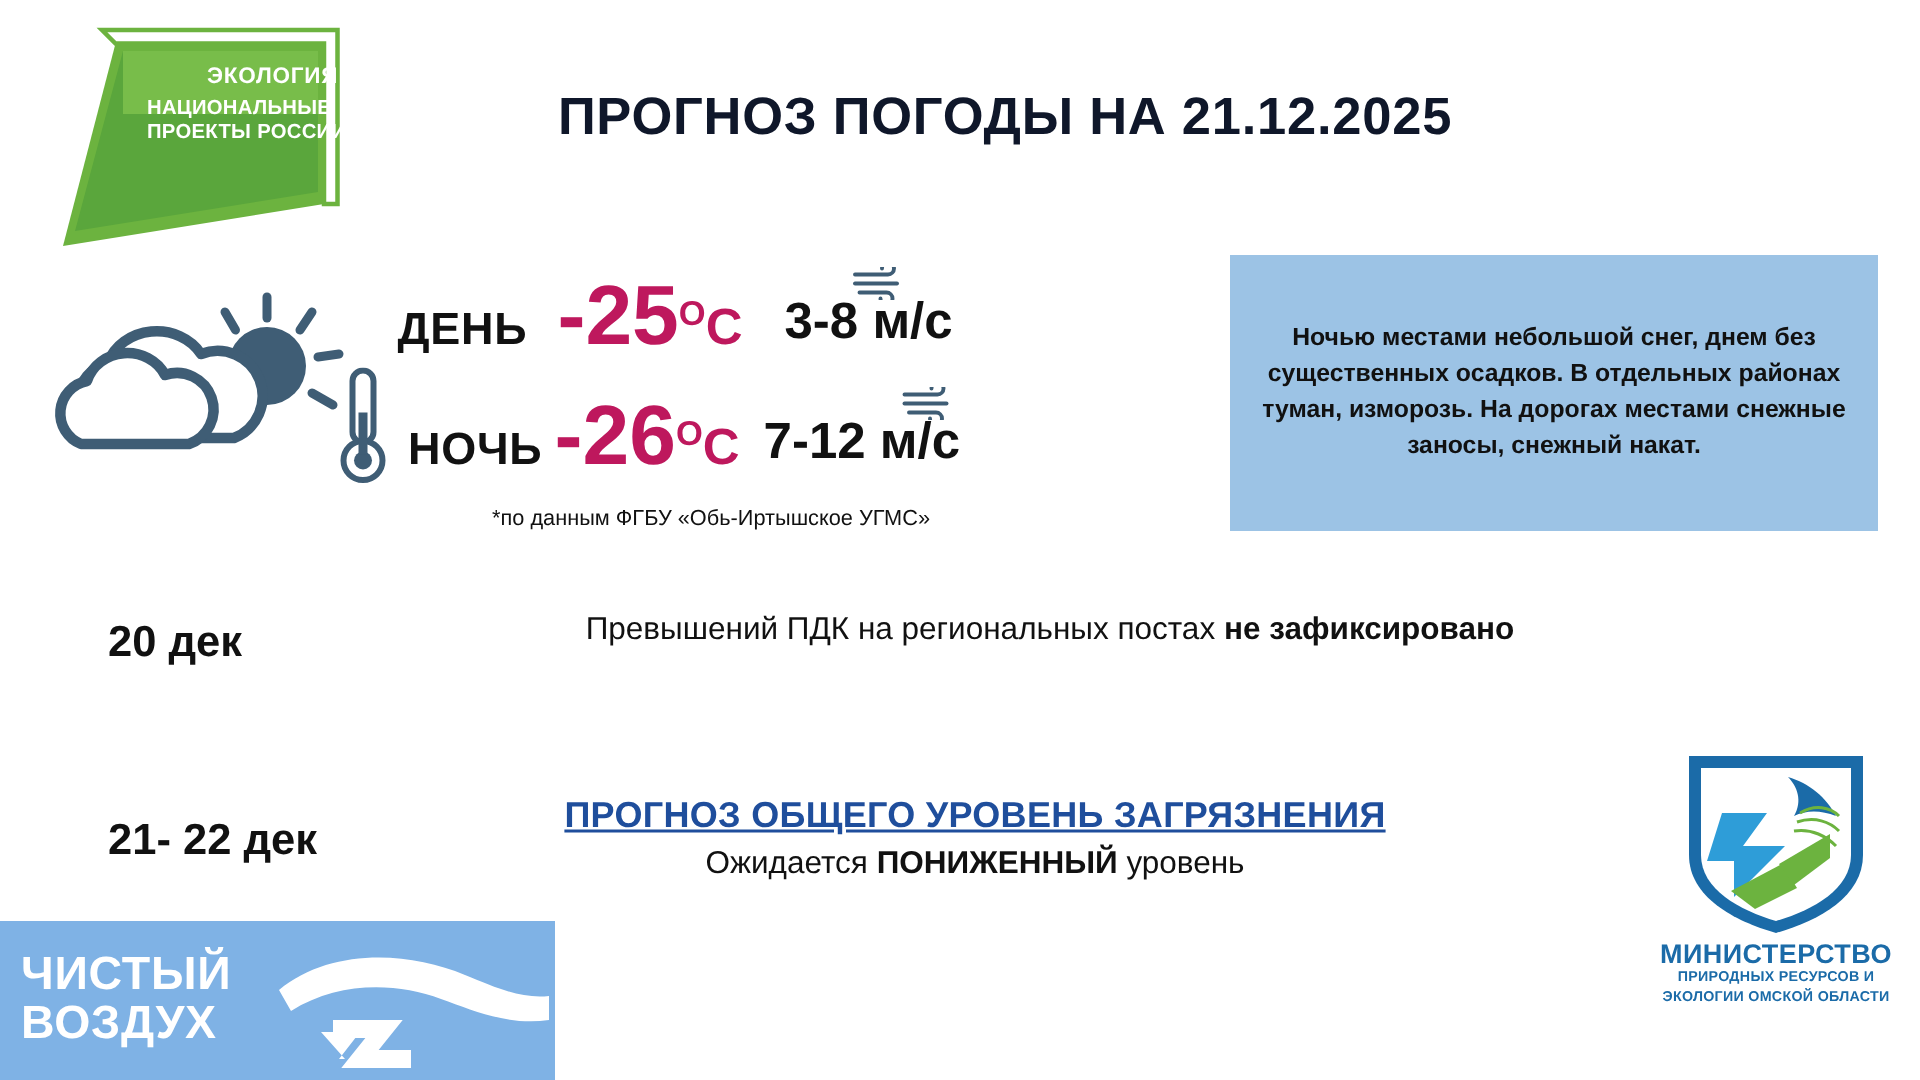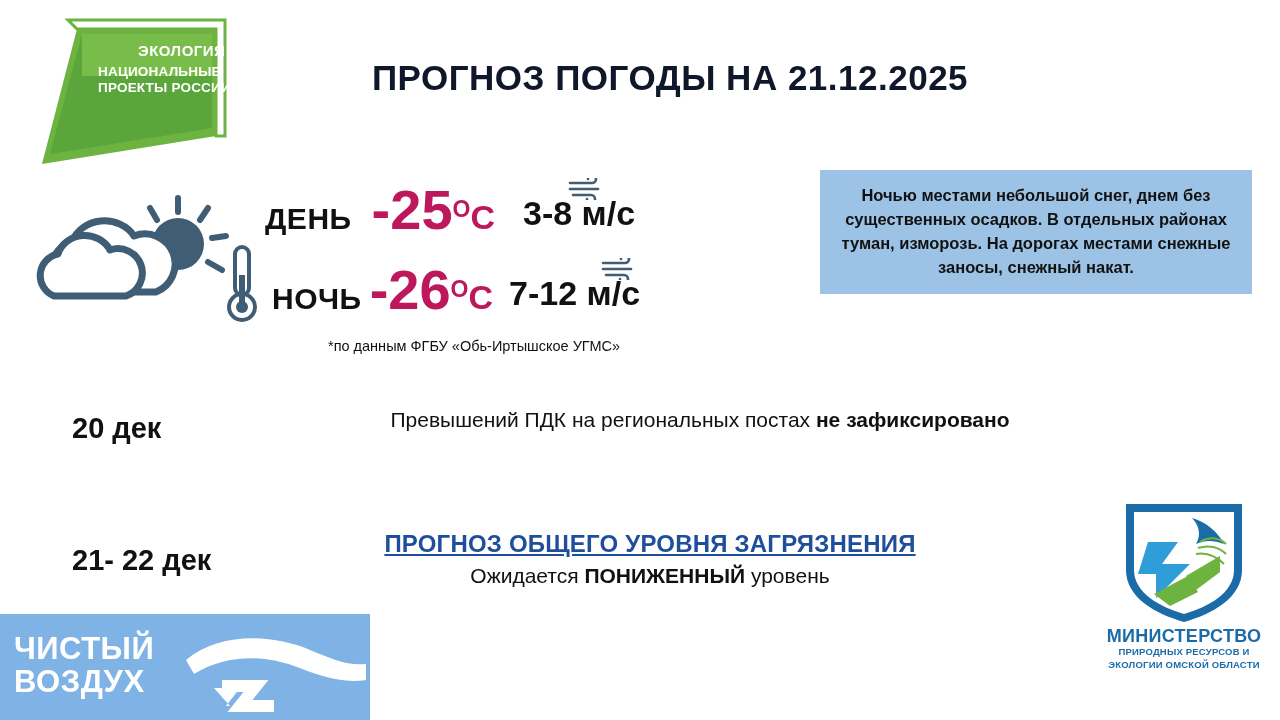--- a/index.html
+++ b/index.html
@@ -135,21 +135,21 @@
     font-size: 14.5px;
     color: #111;
   }
 
   
   .info-box {
     position: absolute;
     left: 820px;
     top: 170px;
     width: 432px;
-    height: 124px;
+    height: 184px;
     background: #9cc3e5;
     display: flex;
     align-items: center;
     justify-content: center;
     padding: 6px 16px;
     box-sizing: border-box;
   }
   .info-box p {
     margin: 0;
     font-size: 16.5px;
@@ -326,21 +326,21 @@
 
   <div class="date-label date-20">20 дек</div>
   <div class="section sec-fact">
     <div class="sec-sub">
       <span>Превышений ПДК на региональных постах </span><b>не зафиксировано</b><span></span>
     </div>
   </div>
 
   <div class="date-label date-21">21- 22 дек</div>
   <div class="section sec-forecast">
-    <div class="sec-title">ПРОГНОЗ ОБЩЕГО УРОВНЯ ЗАГРЯЗНЕНИЯ</div>
+    <div class="sec-title">ПРОГНОЗ ОБЩЕГО УРОВЕНЬ ЗАГРЯЗНЕНИЯ</div>
     <div class="sec-sub">
       <span>Ожидается </span><b>ПОНИЖЕННЫЙ</b><span> уровень</span>
     </div>
   </div>
 
   <div class="clean-air">
     <div class="ca-text">
       <div>ЧИСТЫЙ</div>
       <div>ВОЗДУХ</div>
     </div>

